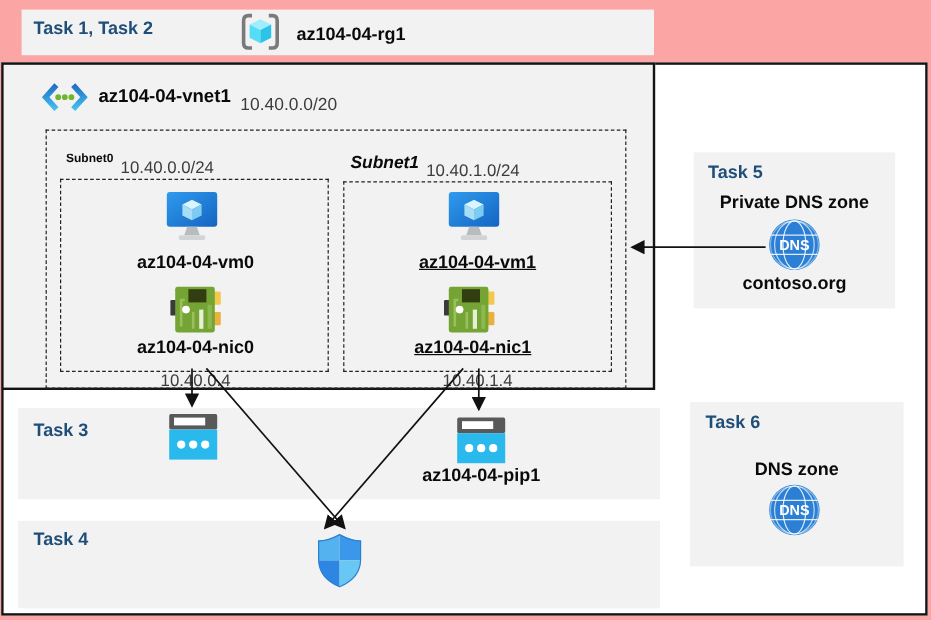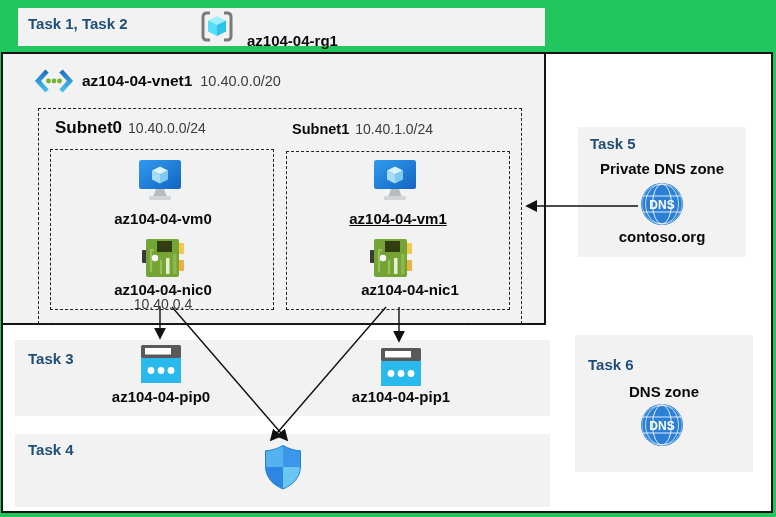--- a/index.html
+++ b/index.html
@@ -1,26 +1,26 @@
 <!DOCTYPE html>
 <html><head>
 <meta charset="utf-8">
 <style>
   html,body{margin:0;padding:0;background:#fff;}
   .stage{
     position:relative;width:776px;height:517px;overflow:hidden;
-    background:#22c55e;
+    background:#fca5a5;
     font-family:"Liberation Sans",sans-serif;
     color:#0c0c0c;
   }
   .abs{position:absolute;}
   .band{background:#f2f2f2;}
   .task-label{font-size:15px;font-weight:700;color:#1f4e79;white-space:nowrap;}
   .name{font-size:15px;font-weight:700;color:#0a0a0a;white-space:nowrap;}
-  .addr{font-size:14px;font-weight:400;color:#3c3c3c;white-space:nowrap;}
+  .addr{font-size:14px;font-weight:400;color:#3c3c3c;white-space:nowrap;margin-top:13px;}
   .center{text-align:center;}
   .frame{border:2px solid #141414;background:#ffffff;box-sizing:border-box;}
   .vnetbox{border:2px solid #141414;background:#f2f2f2;box-sizing:border-box;}
   .dashed{border:1.4px dashed #222;box-sizing:border-box;}
   .row{display:flex;align-items:center;gap:8px;}
   svg{display:block;}
   .overlay{pointer-events:none;}
 </style>
 </head>
 <body>
@@ -32,21 +32,21 @@
 
   <div class="abs" style="left:199px;top:10px;">
     <svg width="36" height="33" viewBox="0 0 36 33">
       <path d="M11 3 H8 C5 3 4 5 4 7 V26 C4 28 5 30 8 30 H11" fill="none" stroke="#7a7a7a" stroke-width="3"></path>
       <path d="M25 3 H28 C31 3 32 5 32 7 V26 C32 28 31 30 28 30 H25" fill="none" stroke="#7a7a7a" stroke-width="3"></path>
       <polygon points="18,6 27,10.5 18,15 9,10.5" fill="#9feefc"></polygon>
       <polygon points="9,10.5 18,15 18,26 9,21.5" fill="#55dcf6"></polygon>
       <polygon points="18,15 27,10.5 27,21.5 18,26" fill="#2cc3e8"></polygon>
     </svg>
   </div>
-  <div class="abs name" style="left:247px;top:32px;text-align:center;">az104-04-rg1</div>
+  <div class="abs name" style="left:247px;top:20px;text-align:center;">az104-04-rg1</div>
 
   <div class="abs frame" style="left:1px;top:52px;width:772px;height:461px;"></div>
 
   <div class="abs vnetbox" style="left:1px;top:52px;width:545px;height:273px;"></div>
 
   <div class="abs row" style="left:34px;top:66px;height:30px;">
     <svg width="40" height="28" viewBox="0 0 40 28">
       <defs>
         <linearGradient id="vng" x1="0" y1="0" x2="0" y2="1">
           <stop offset="0" stop-color="#1f6fc4"></stop>
@@ -59,27 +59,27 @@
       <circle cx="20" cy="14" r="2.4" fill="#6fb62c"></circle>
       <circle cx="25.5" cy="14" r="2.4" fill="#6fb62c"></circle>
     </svg>
     <span class="name" style="font-size:15.5px;">az104-04-vnet1</span>
     <span class="addr" style="font-size:14.5px;">10.40.0.0/20</span>
   </div>
 
   <div class="abs dashed" style="left:38px;top:108px;width:484px;height:216px;"></div>
 
   <div class="abs row" style="left:55px;top:118px;gap:6px;">
-    <span class="name" style="font-size:17px;">Subnet0</span>
+    <span class="name" style="font-size:10px;">Subnet0</span>
     <span class="addr">10.40.0.0/24</span>
   </div>
   <div class="abs dashed" style="left:50px;top:149px;width:224px;height:161px;"></div>
 
   <div class="abs row" style="left:292px;top:121px;gap:6px;">
-    <span class="name" style="font-size:14.5px;">Subnet1</span>
+    <span class="name" style="font-size:14.5px;font-style:italic;">Subnet1</span>
     <span class="addr">10.40.1.0/24</span>
   </div>
   <div class="abs dashed" style="left:286px;top:151px;width:224px;height:159px;"></div>
 
   <div class="abs" style="left:137px;top:158px;">
     <svg width="46" height="46" viewBox="0 0 46 46">
       <defs>
         <linearGradient id="scr" x1="0" y1="0" x2="1" y2="1">
           <stop offset="0" stop-color="#2f9bef"></stop>
             <stop offset="1" stop-color="#1464c0"></stop>
@@ -131,36 +131,36 @@
       <rect x="38" y="24" width="6" height="11" rx="1" fill="#e9b23e"></rect>
       <rect x="6" y="3" width="33" height="38" rx="2" fill="#74a433"></rect>
       <rect x="17" y="5" width="15" height="11" fill="#333d12"></rect>
       <path d="M11 36 V14 H14" fill="none" stroke="#9bbf5e" stroke-width="2.2"></path>
       <path d="M21 38 V24" fill="none" stroke="#9bbf5e" stroke-width="2.2"></path>
       <circle cx="15" cy="22" r="3.2" fill="#ffffff"></circle>
       <rect x="26" y="22" width="3.5" height="16" fill="#e7f0d6"></rect>
       <rect x="33" y="18" width="3.5" height="20" fill="#8db84f"></rect>
     </svg>
   </div>
-  <div class="abs name center" style="left:332px;top:281px;width:156px;">az104-04-nic1</div>
+  <div class="abs name center" style="left:316px;top:281px;width:156px;text-decoration:underline;">az104-04-nic1</div>
+  <div class="abs addr center" style="left:320px;top:296px;width:156px;">10.40.1.4</div>
 
   <div class="abs band" style="left:15px;top:340px;width:535px;height:76px;"></div>
   <div class="abs task-label" style="left:28px;top:350px;">Task 3</div>
 
   <div class="abs" style="left:138px;top:343px;">
     <svg width="46" height="42" viewBox="0 0 46 42">
       <rect x="3" y="2" width="40" height="13" rx="1.5" fill="#595959"></rect>
       <rect x="7" y="5" width="26" height="6.5" fill="#ffffff"></rect>
       <rect x="3" y="15" width="40" height="25" fill="#29b9ec"></rect>
       <circle cx="13" cy="27.5" r="3.4" fill="#ffffff"></circle>
       <circle cx="23" cy="27.5" r="3.4" fill="#ffffff"></circle>
       <circle cx="33" cy="27.5" r="3.4" fill="#ffffff"></circle>
     </svg>
   </div>
-  <div class="abs name center" style="left:83px;top:388px;width:156px;">az104-04-pip0</div>
 
   <div class="abs" style="left:378px;top:346px;">
     <svg width="46" height="42" viewBox="0 0 46 42">
       <rect x="3" y="2" width="40" height="13" rx="1.5" fill="#595959"></rect>
       <rect x="7" y="5" width="26" height="6.5" fill="#ffffff"></rect>
       <rect x="3" y="15" width="40" height="25" fill="#29b9ec"></rect>
       <circle cx="13" cy="27.5" r="3.4" fill="#ffffff"></circle>
       <circle cx="23" cy="27.5" r="3.4" fill="#ffffff"></circle>
       <circle cx="33" cy="27.5" r="3.4" fill="#ffffff"></circle>
     </svg>
@@ -197,21 +197,21 @@
       <ellipse cx="22" cy="22" rx="9.5" ry="20" fill="none" stroke="#ffffff" stroke-width="1" opacity="0.85"></ellipse>
       <ellipse cx="22" cy="22" rx="16.5" ry="20" fill="none" stroke="#ffffff" stroke-width="1" opacity="0.7"></ellipse>
       <line x1="2.5" y1="14" x2="41.5" y2="14" stroke="#ffffff" stroke-width="1" opacity="0.85"></line>
       <line x1="2.5" y1="30" x2="41.5" y2="30" stroke="#ffffff" stroke-width="1" opacity="0.85"></line>
       <text x="22" y="26.5" font-size="12" font-weight="700" fill="#ffffff" text-anchor="middle" font-family="Liberation Sans, sans-serif">DNS</text>
     </svg>
   </div>
   <div class="abs name center" style="left:578px;top:228px;width:168px;">contoso.org</div>
 
   <div class="abs band" style="left:575px;top:335px;width:178px;height:137px;"></div>
-  <div class="abs task-label" style="left:588px;top:344px;margin-top:12px;">Task 6</div>
+  <div class="abs task-label" style="left:588px;top:344px;">Task 6</div>
   <div class="abs name center" style="left:575px;top:383px;width:178px;">DNS zone</div>
   <div class="abs" style="left:640px;top:403px;">
     <svg width="44" height="44" viewBox="0 0 44 44">
       <circle cx="22" cy="22" r="21" fill="#2b7fd4"></circle>
       <ellipse cx="22" cy="22" rx="20" ry="20" fill="none" stroke="#7db9e8" stroke-width="1"></ellipse>
       <ellipse cx="22" cy="22" rx="9.5" ry="20" fill="none" stroke="#ffffff" stroke-width="1" opacity="0.85"></ellipse>
       <ellipse cx="22" cy="22" rx="16.5" ry="20" fill="none" stroke="#ffffff" stroke-width="1" opacity="0.7"></ellipse>
       <line x1="2.5" y1="14" x2="41.5" y2="14" stroke="#ffffff" stroke-width="1" opacity="0.85"></line>
       <line x1="2.5" y1="30" x2="41.5" y2="30" stroke="#ffffff" stroke-width="1" opacity="0.85"></line>
       <text x="22" y="26.5" font-size="12" font-weight="700" fill="#ffffff" text-anchor="middle" font-family="Liberation Sans, sans-serif">DNS</text>

